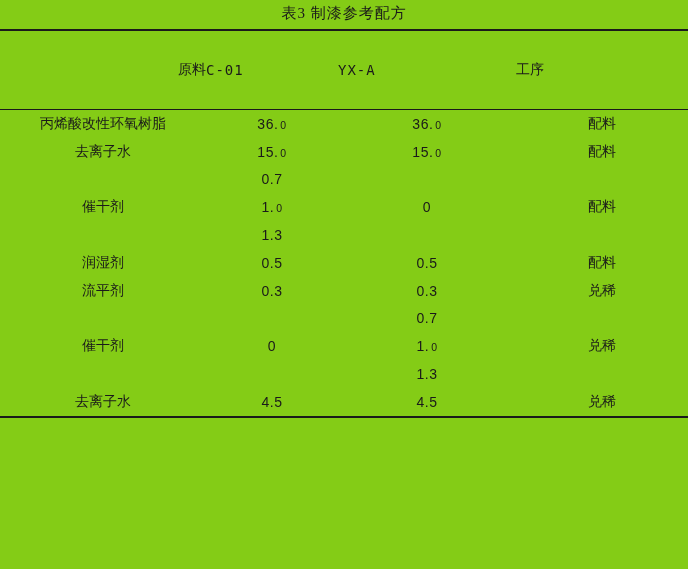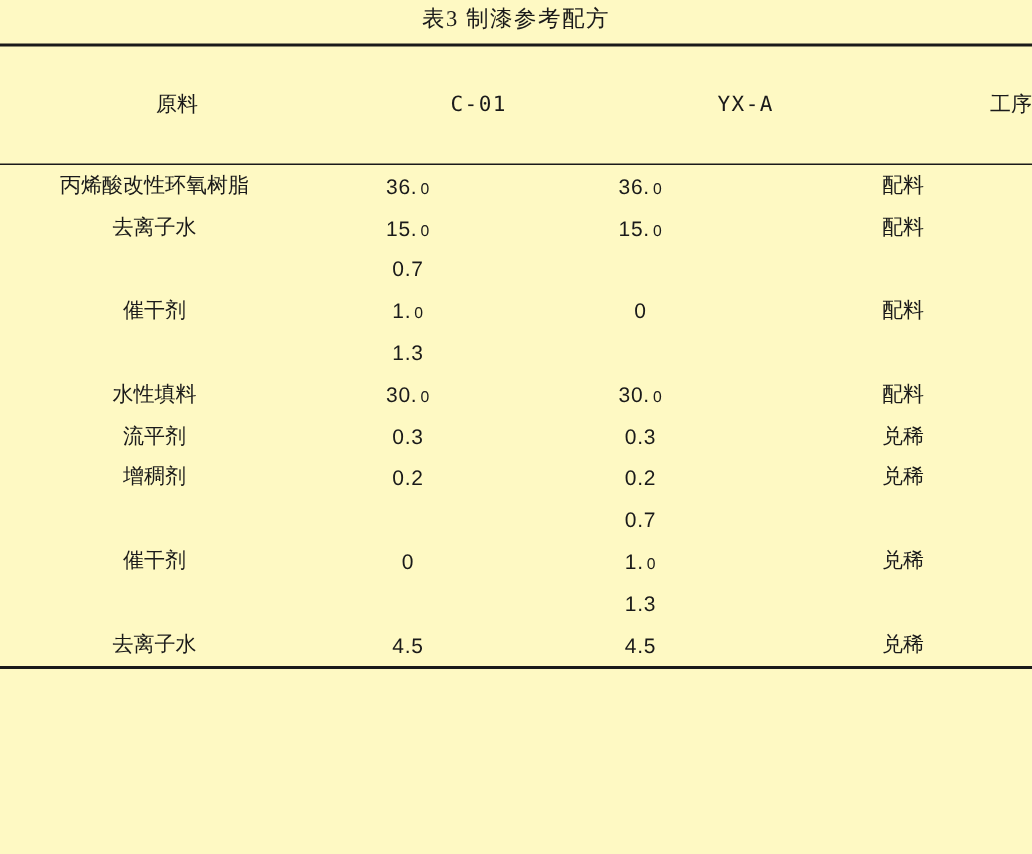--- a/index.html
+++ b/index.html
@@ -1,21 +1,21 @@
 <!DOCTYPE html>
 <html><head>
 <meta charset="utf-8">
 <style>
   html, body { margin: 0; padding: 0; }
   body { background: #ffffff; }
   .page {
     position: relative;
     width: 688px;
     height: 569px;
-    background: #fef9c3;
+    background: #84cc16;
     color: #1a1a1a;
     font-family: "Liberation Sans", sans-serif;
     overflow: hidden;
   }
   .caption {
     height: 29px;
     line-height: 27px;
     text-align: center;
     font-size: 15px;
     letter-spacing: 1px;
@@ -31,26 +31,26 @@
   col.c-material { width: 206px; }
   col.c-c01      { width: 132px; }
   col.c-yxa      { width: 178px; }
   col.c-process  { width: 172px; }
 
   thead th {
     height: 78px;
     font-weight: normal;
     font-size: 14px;
     vertical-align: middle;
-    text-align: right;
+    text-align: left;
     border-bottom: 1.5px solid #1a1a1a;
     padding: 0;
   }
   thead th.h-material {
-    text-align: center;
+    text-align: right;
     padding-left: 30px;
     font-family: Liberation Serif, serif;
   }
   thead th.h-code {
     font-family: "DejaVu Sans Mono", monospace;
     letter-spacing: 1px;
   }
   thead th.h-process {
     font-family: Liberation Serif, serif;
   }
@@ -119,35 +119,29 @@
           <td class="cell-yxa">0</td>
           <td class="cell-process">配料</td>
         </tr>
         <tr>
           <td class="cell-material"></td>
           <td class="cell-c01">1.3</td>
           <td class="cell-yxa"></td>
           <td class="cell-process"></td>
         </tr>
         <tr>
-          <td class="cell-material">水性填料</td>
-          <td class="cell-c01">30.<span class="small-zero">0</span></td>
-          <td class="cell-yxa">30.<span class="small-zero">0</span></td>
+          <td class="cell-material">润湿剂</td>
+          <td class="cell-c01">0.5</td>
+          <td class="cell-yxa">0.5</td>
           <td class="cell-process">配料</td>
         </tr>
         <tr>
           <td class="cell-material">流平剂</td>
           <td class="cell-c01">0.3</td>
           <td class="cell-yxa">0.3</td>
-          <td class="cell-process">兑稀</td>
-        </tr>
-        <tr>
-          <td class="cell-material">增稠剂</td>
-          <td class="cell-c01">0.2</td>
-          <td class="cell-yxa">0.2</td>
           <td class="cell-process">兑稀</td>
         </tr>
         <tr>
           <td class="cell-material"></td>
           <td class="cell-c01"></td>
           <td class="cell-yxa">0.7</td>
           <td class="cell-process"></td>
         </tr>
         <tr>
           <td class="cell-material">催干剂</td>

